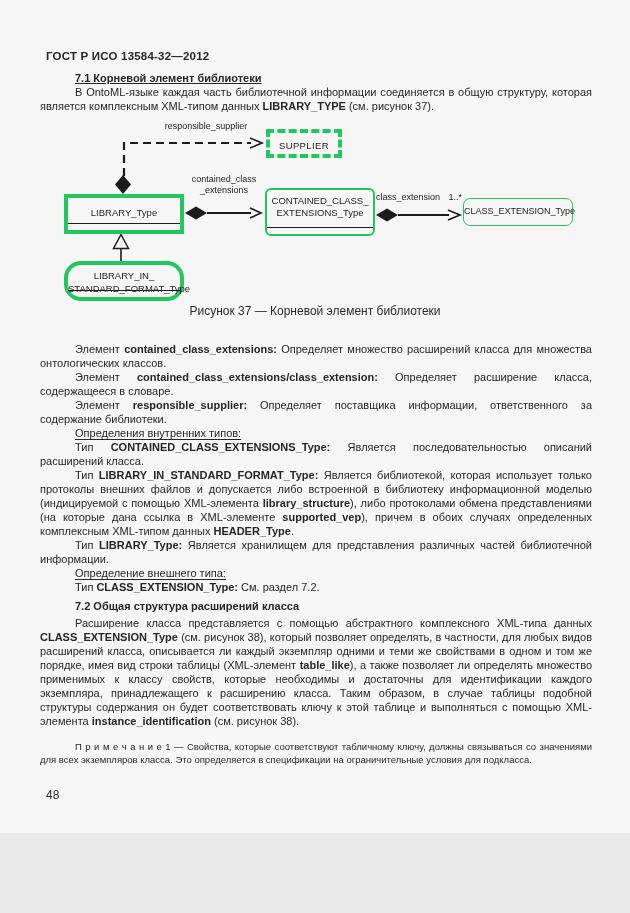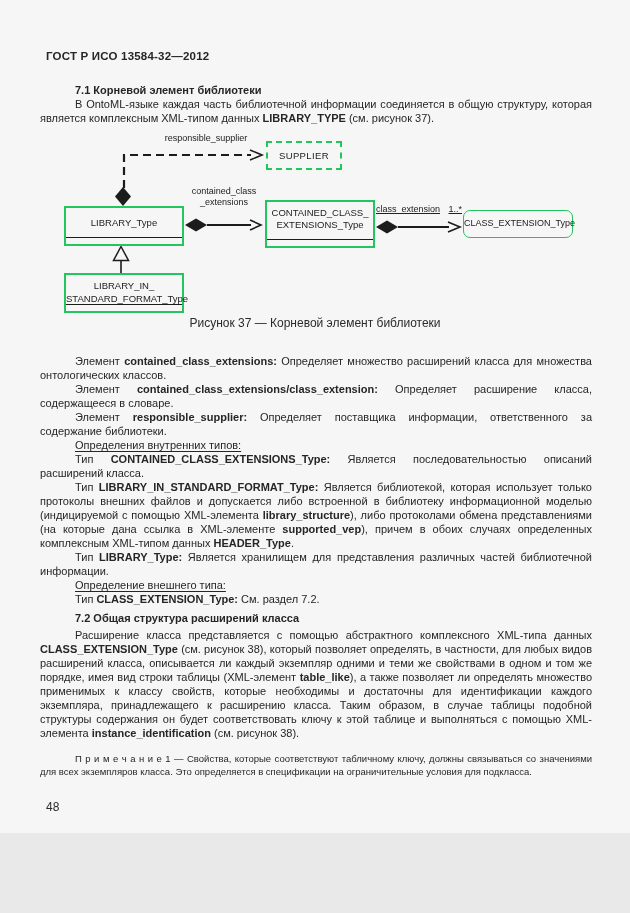--- a/index.html
+++ b/index.html
@@ -12,40 +12,40 @@
     margin:50px 38px 0 46px;font-size:11.5px;font-weight:bold;
     line-height:13px;letter-spacing:.2px;
   }
   .textcol{margin:0 38px 0 40px;}
   .para{
     margin:0;text-align:justify;text-indent:35px;
     font-size:11px;line-height:14px;color:#262626;
   }
   .para b{font-weight:bold;}
   .para .u{text-decoration:underline;text-underline-offset:2px;}
-  .h2{font-weight:bold;margin-top:20px;}
+  .h2{font-weight:bold;margin-top:8px;text-decoration:underline;}
   .h2mid{font-weight:bold;margin:5px 0 3px 0;}
   .note{font-size:9.5px;line-height:12.5px;margin-top:13px;}
   
   .figure{position:relative;width:630px;height:185px;margin-top:5px;}
   .figure svg{position:absolute;left:0;top:0;}
   .dbox{
-    position:absolute;box-sizing:border-box;border:2px solid #22c55e;
+    position:absolute;box-sizing:border-box;border:4px solid #22c55e;
     text-align:center;color:#1c1c1c;font-size:9.5px;background:transparent;
   }
   .strip{position:absolute;left:0;right:0;bottom:6px;border-top:1.5px solid #1c1c1c;}
   .box-supplier{left:266px;top:11px;width:76px;height:29px;border-style:dashed;line-height:25px;letter-spacing:.4px;}
   .box-library{left:64px;top:76px;width:120px;height:40px;line-height:29px;}
-  .box-contained{left:265px;top:70px;width:110px;height:48px;border-width:2.5px;padding-top:5px;line-height:12px;}
+  .box-contained{left:265px;top:70px;width:110px;height:48px;border-width:2.5px;padding-top:5px;line-height:12px;border-radius:6px;}
   .box-class{left:463px;top:80px;width:110px;height:28px;border-width:1.5px;border-radius:7px;font-size:9px;line-height:25px;}
-  .box-library-in{left:64px;top:143px;width:120px;height:40px;padding-top:5px;line-height:12.5px;}
+  .box-library-in{left:64px;top:143px;width:120px;height:40px;padding-top:5px;line-height:12.5px;border-radius:17px;}
   .edge-label{position:absolute;font-size:9px;color:#222;line-height:11px;text-align:center;}
   .lbl-responsible{left:148px;top:3px;width:116px;}
   .lbl-contained{left:188px;top:56px;width:72px;}
-  .lbl-classext{left:376px;top:74px;width:86px;display:flex;justify-content:space-between;text-align:left;text-decoration:underline;}
+  .lbl-classext{left:376px;top:74px;width:86px;display:flex;justify-content:space-between;text-align:left;}
   .caption{margin:2px 0 0 0;text-align:center;font-size:12px;line-height:13px;color:#2b2b2b;}
   .main-text{margin-top:24px;}
   .pagenum{margin:22px 0 0 46px;font-size:12px;color:#2b2b2b;}
 </style>
 </head>
 <body>
 
 <div class="page">
 
   <div class="hdr">ГОСТ Р ИСО 13584-32—2012</div>

